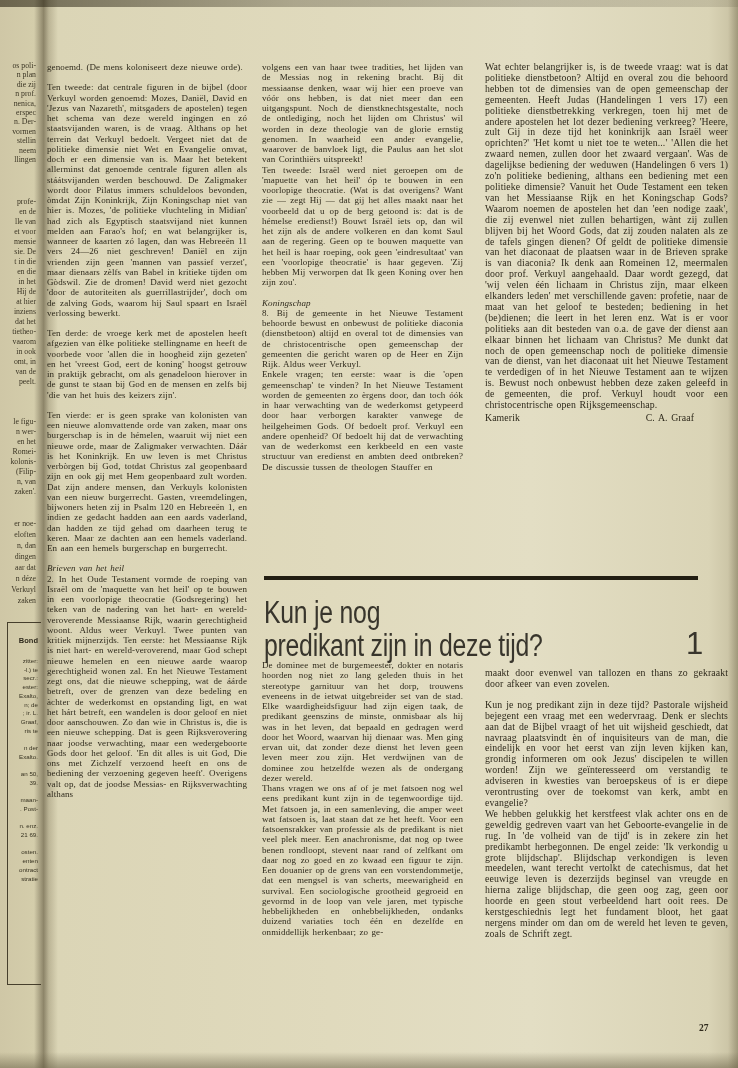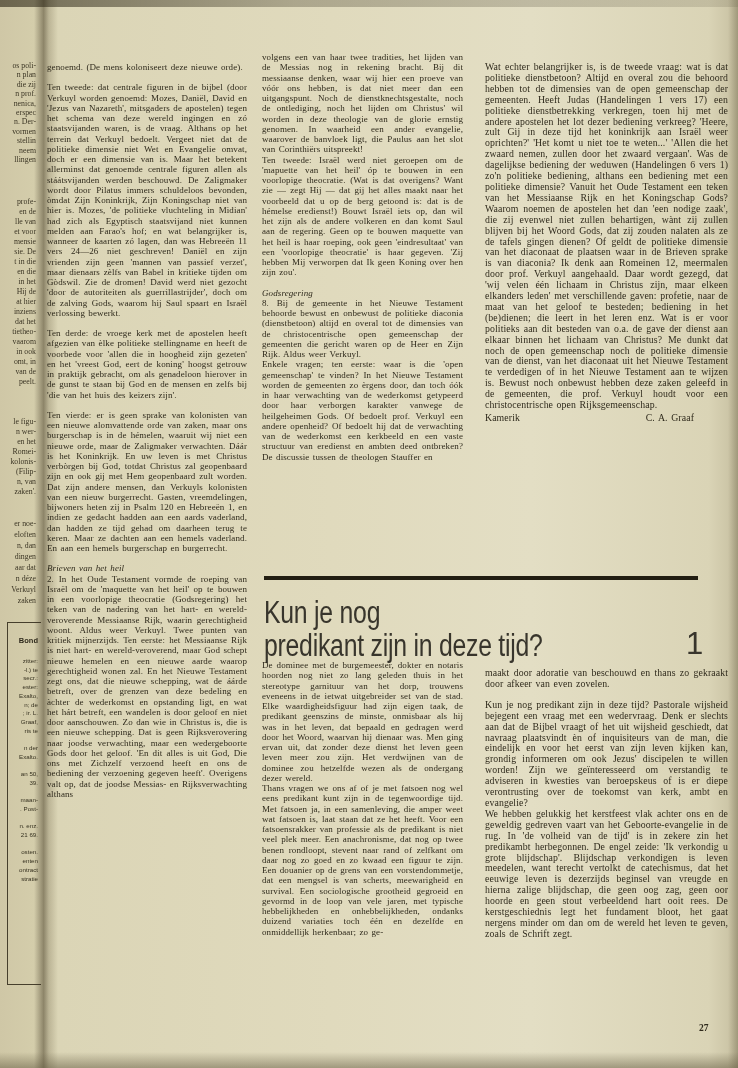--- a/index.html
+++ b/index.html
@@ -29,21 +29,21 @@
     font-family:"Liberation Sans","DejaVu Sans",sans-serif;font-weight:bold;font-size:7.5px;color:#2f2a1c;}
   .colbox-body{position:absolute;top:34px;right:3px;text-align:right;white-space:pre-line;
     font-family:"Liberation Sans","DejaVu Sans",sans-serif;font-size:6.2px;line-height:8.7px;color:#35301f;}
   .col{position:absolute;text-align:justify;}
   .col p{margin:0;}
   .col .gap,.gap{margin-top:10px;font-family:Liberation Serif, serif;}
   .subhead{margin:10px 0 0 0;font-style:italic;font-weight:normal;font-size:inherit;line-height:inherit;}
   .body-sm{font-size:9px;line-height:10.25px;word-spacing:1px;letter-spacing:.1px;}
   .body-lg{font-size:9.8px;line-height:10.9px;word-spacing:1px;letter-spacing:.1px;}
   .col1{left:47px;top:62px;width:200px;height:948px;overflow:hidden;}
-  .col2{left:262px;top:52px;width:201px;height:508px;overflow:hidden;}
+  .col2{left:262px;top:62px;width:201px;height:508px;overflow:hidden;}
   .col3{left:485px;top:62px;width:243px;height:516px;overflow:hidden;}
   .signature{display:flex;justify-content:space-between;padding-right:34px;margin-top:2px;align-items:flex-end;}
   .rule{position:absolute;left:264px;top:576px;width:434px;height:4px;background:#221e12;}
   .a2title{position:absolute;left:264px;top:597px;margin:0;white-space:nowrap;
     font-family:"Liberation Sans","DejaVu Sans",sans-serif;font-weight:400;color:#38352c;
     font-size:31px;line-height:32.5px;letter-spacing:-.3px;
     transform:scaleX(.8);transform-origin:0 0;}
   .a2title .tline{display:block;}
   .partnum{position:absolute;left:686px;top:626px;
     font-family:"Liberation Sans","DejaVu Sans",sans-serif;font-size:31px;color:#38352c;}
@@ -141,21 +141,21 @@
     <p class="gap">Ten tweede: dat centrale figuren in de bijbel (door Verkuyl worden genoemd: Mozes, Daniël, David en 'Jezus van Nazareth', mitsgaders de apostelen) tegen het schema van deze wereld ingingen en zó staatsvijanden waren, is de vraag. Althans op het terrein dat Verkuyl bedoelt. Vergeet niet dat de politieke dimensie niet Wet en Evangelie omvat, doch er een dimensie van is. Maar het betekent allerminst dat genoemde centrale figuren allen als stáátsvijanden werden beschouwd. De Zaligmaker wordt door Pilatus immers schuldeloos bevonden, òmdat Zijn Koninkrijk, Zijn Koningschap niet van hier is. Mozes, 'de politieke vluchteling in Midian' had zich als Egyptisch staatsvijand niet kunnen melden aan Farao's hof; en wat belangrijker is, wanneer de kaarten zó lagen, dan was Hebreeën 11 vers 24—26 niet geschreven! Daniël en zijn vrienden zijn geen 'mannen van passief verzet', maar dienaars zèlfs van Babel in kritieke tijden om Gòdswil. Zie de dromen! David werd niet gezocht 'door de autoriteiten als guerrillastrijder', doch om de zalving Gods, waarom hij Saul spaart en Israël verlossing bewerkt.</p>
     <p class="gap">Ten derde: de vroege kerk met de apostelen heeft afgezien van èlke politieke stellingname en heeft de voorbede voor 'allen die in hoogheid zijn gezeten' en het 'vreest God, eert de koning' hoogst getrouw in praktijk gebracht, om als genadeloon hierover in de gunst te staan bij God en de mensen en zelfs bij 'die van het huis des keizers zijn'.</p>
     <p class="gap">Ten vierde: er is geen sprake van kolonisten van een nieuwe alomvattende orde van zaken, maar ons burgerschap is in de hémelen, waaruit wij niet een nieuwe orde, maar de Zaligmaker verwachten. Dáár is het Koninkrijk. En uw leven is met Christus verbòrgen bij God, totdat Christus zal geopenbaard zijn en ook gij met Hem geopenbaard zult worden. Dat zijn andere mensen, dan Verkuyls kolonisten van een nieuw burgerrecht. Gasten, vreemdelingen, bijwoners heten zij in Psalm 120 en Hebreeën 1, en indien ze gedacht hadden aan een aards vaderland, dan hadden ze tijd gehad om daarheen terug te keren. Maar ze dachten aan een hemels vaderland. En aan een hemels burgerschap en burgerrecht.</p>
     <h4 class="subhead">Brieven van het heil</h4>
     <p>2. In het Oude Testament vormde de roeping van Israël om de 'maquette van het heil' op te bouwen in een voorlopige theocratie (Godsregering) het teken van de nadering van het hart- en wereld-veroverende Messiaanse Rijk, waarin gerechtigheid woont. Aldus weer Verkuyl. Twee punten van kritiek mijnerzijds. Ten eerste: het Messiaanse Rijk is niet hart- en wereld-veroverend, maar God schept nieuwe hemelen en een nieuwe aarde waarop gerechtigheid wonen zal. En het Nieuwe Testament zegt ons, dat die nieuwe schepping, wat de áárde betreft, over de grenzen van deze bedeling en àchter de wederkomst en opstanding ligt, en wat het hárt betreft, een wandelen is door geloof en niet door aanschouwen. Zo dan wie in Christus is, die is een nieuwe schepping. Dat is geen Rijksverovering naar joodse verwachting, maar een wedergeboorte Gods door het geloof. 'En dit alles is uit God, Die ons met Zichzelf verzoend heeft en ons de bediening der verzoening gegeven heeft'. Overigens valt op, dat de joodse Messias- en Rijksverwachting althans</p>
   </div>
 
   <div class="col col2 body-sm">
     <p>volgens een van haar twee tradities, het lijden van de Messias nog in rekening bracht. Bij dit messiaanse denken, waar wij hier een proeve van vóór ons hebben, is dat niet meer dan een uitgangspunt. Noch de dienstknechtsgestalte, noch de ontlediging, noch het lijden om Christus' wil worden in deze theologie van de glorie ernstig genomen. In waarheid een ander evangelie, waarover de banvloek ligt, die Paulus aan het slot van Corinthiërs uitspreekt!</p>
     <p>Ten tweede: Israël werd niet geroepen om de 'mapuette van het heil' óp te bouwen in een voorlopige theocratie. (Wat is dat overigens? Want zie — zegt Hij — dat gij het alles maakt naar het voorbeeld dat u op de berg getoond is: dat is de hémelse eredienst!) Bouwt Israël iets op, dan wil het zijn als de andere volkeren en dan komt Saul aan de regering. Geen op te bouwen maquette van het heil is haar roeping, ook geen 'eindresultaat' van een 'voorlopige theocratie' is haar gegeven. 'Zij hebben Mij verworpen dat Ik geen Koning over hen zijn zou'.</p>
-    <h4 class="subhead">Godsregering</h4>
+    <h4 class="subhead">Koningschap</h4>
     <p>8. Bij de gemeente in het Nieuwe Testament behoorde bewust en onbewust de politieke diaconia (dienstbetoon) altijd en overal tot de dimensies van de christocentrische open gemeenschap der gemeenten die gericht waren op de Heer en Zijn Rijk. Aldus weer Verkuyl.</p>
     <p>Enkele vragen; ten eerste: waar is die 'open gemeenschap' te vinden? In het Nieuwe Testament worden de gemeenten zo èrgens door, dan toch óók in haar verwachting van de wederkomst getypeerd door haar verborgen karakter vanwege de heilgeheimen Gods. Of bedoelt prof. Verkuyl een andere openheid? Of bedoelt hij dat de verwachting van de wederkomst een kerkbeeld en een vaste structuur van eredienst en ambten deed ontbreken? De discussie tussen de theologen Stauffer en</p>
   </div>
 
   <div class="col col3 body-lg">
     <p>Wat echter belangrijker is, is de tweede vraag: wat is dat politieke dienstbetoon? Altijd en overal zou die behoord hebben tot de dimensies van de open gemeenschap der gemeenten. Heeft Judas (Handelingen 1 vers 17) een politieke dienstbetrekking verkregen, toen hij met de andere apostelen het lot dezer bediening verkreeg? 'Heere, zult Gij in deze tijd het koninkrijk aan Israël weer oprichten?' 'Het komt u niet toe te weten...' 'Allen die het zwaard nemen, zullen door het zwaard vergaan'. Was de dagelijkse bediening der weduwen (Handelingen 6 vers 1) zo'n politieke bediening, althans een bediening met een politieke dimensie? Vanuit het Oude Testament een teken van het Messiaanse Rijk en het Koningschap Gods? Waarom noemen de apostelen het dan 'een nodige zaak', die zij evenwel niet zullen behartigen, wànt zij zullen blijven bij het Woord Gods, dat zij zouden nalaten als ze de tafels gingen dienen? Of geldt de politieke dimensie van het diaconaat de plaatsen waar in de Brieven sprake is van diaconia? Ik denk aan Romeinen 12, meermalen door prof. Verkuyl aangehaald. Daar wordt gezegd, dat 'wij velen één lichaam in Christus zijn, maar elkeen elkanders leden' met verschillende gaven: profetie, naar de maat van het geloof te besteden; bediening in het (be)dienen; die leert in het leren enz. Wat is er voor politieks aan dit besteden van o.a. de gave der dienst aan elkaar binnen het lichaam van Christus? Me dunkt dat noch de open gemeenschap noch de politieke dimensie van de dienst, van het diaconaat uit het Nieuwe Testament te verdedigen of in het Nieuwe Testament aan te wijzen is. Bewust noch onbewust hebben deze zaken geleefd in de gemeenten, die prof. Verkuyl houdt voor een christocentrische open Rijksgemeenschap.</p>
     <div class="signature">
       <span>Kamerik</span>
       <span>C. A. Graaf</span>
     </div>
@@ -168,21 +168,21 @@
     <span class="tline">predikant zijn in deze tijd?</span>
   </h1>
   <div class="partnum">1</div>
 
   <div class="col a2left body-sm">
     <p>De dominee met de burgemeester, dokter en notaris hoorden nog niet zo lang geleden thuis in het stereotype garnituur van het dorp, trouwens eveneens in de ietwat uitgebreider set van de stad. Elke waardigheidsfiguur had zijn eigen taak, de predikant geenszins de minste, onmisbaar als hij was in het leven, dat bepaald en gedragen werd door het Woord, waarvan hij dienaar was. Men ging ervan uit, dat zonder deze dienst het leven geen leven meer zou zijn. Het verdwijnen van de dominee zou hetzelfde wezen als de ondergang dezer wereld.</p>
     <p>Thans vragen we ons af of je met fatsoen nog wel eens predikant kunt zijn in de tegenwoordige tijd. Met fatsoen ja, in een samenleving, die amper weet wat fatsoen is, laat staan dat ze het heeft. Voor een fatsoensrakker van professie als de predikant is niet veel plek meer. Een anachronisme, dat nog op twee benen rondloopt, stevent naar rand of zelfkant om daar nog zo goed en zo kwaad een figuur te zijn. Een douanier op de grens van een vorstendommetje, dat een mengsel is van scherts, meewarigheid en survival. Een sociologische grootheid gegroeid en gevormd in de loop van vele jaren, met typische hebbelijkheden en onhebbelijkheden, ondanks duizend variaties toch één en dezelfde en onmiddellijk herkenbaar; zo ge-</p>
   </div>
 
   <div class="col a2right body-lg">
-    <p>maakt door adoratie van beschouwd en thans zo gekraakt door afkeer van even zovelen.</p>
+    <p>maakt door evenwel van tallozen en thans zo gekraakt door afkeer van even zovelen.</p>
     <p class="gap">Kun je nog predikant zijn in deze tijd? Pastorale wijsheid bejegent een vraag met een wedervraag. Denk er slechts aan dat de Bijbel vraagt of het uit wijsheid geschiedt, dat navraag plaatsvindt èn of inquisiteurs van de man, die eindelijk en voor het eerst van zijn leven kijken kan, grondig informeren om ook Jezus' discipelen te willen worden! Zijn we geïnteresseerd om verstandig te adviseren in kwesties van beroepskeus of is er diepe verontrusting over de toekomst van kerk, ambt en evangelie?</p>
     <p>We hebben gelukkig het kerstfeest vlak achter ons en de geweldig gedreven vaart van het Geboorte-evangelie in de rug. In 'de volheid van de tijd' is in zekere zin het predikambt herbegonnen. De engel zeide: 'Ik verkondig u grote blijdschap'. Blijdschap verkondigen is leven meedelen, want terecht vertolkt de catechismus, dat het eeuwige leven is dezerzijds beginsel van vreugde en hierna zalige blijdschap, die geen oog zag, geen oor hoorde en geen stout verbeeldend hart ooit rees. De kerstgeschiednis legt het fundament bloot, het gaat nergens minder om dan om de wereld het leven te geven, zoals de Schrift zegt.</p>
   </div>
 
   <div class="pagenum">27</div>
 
   <div class="top-edge"></div>
   <div class="bottom-edge"></div>
   <div class="right-edge"></div>
 </div>

